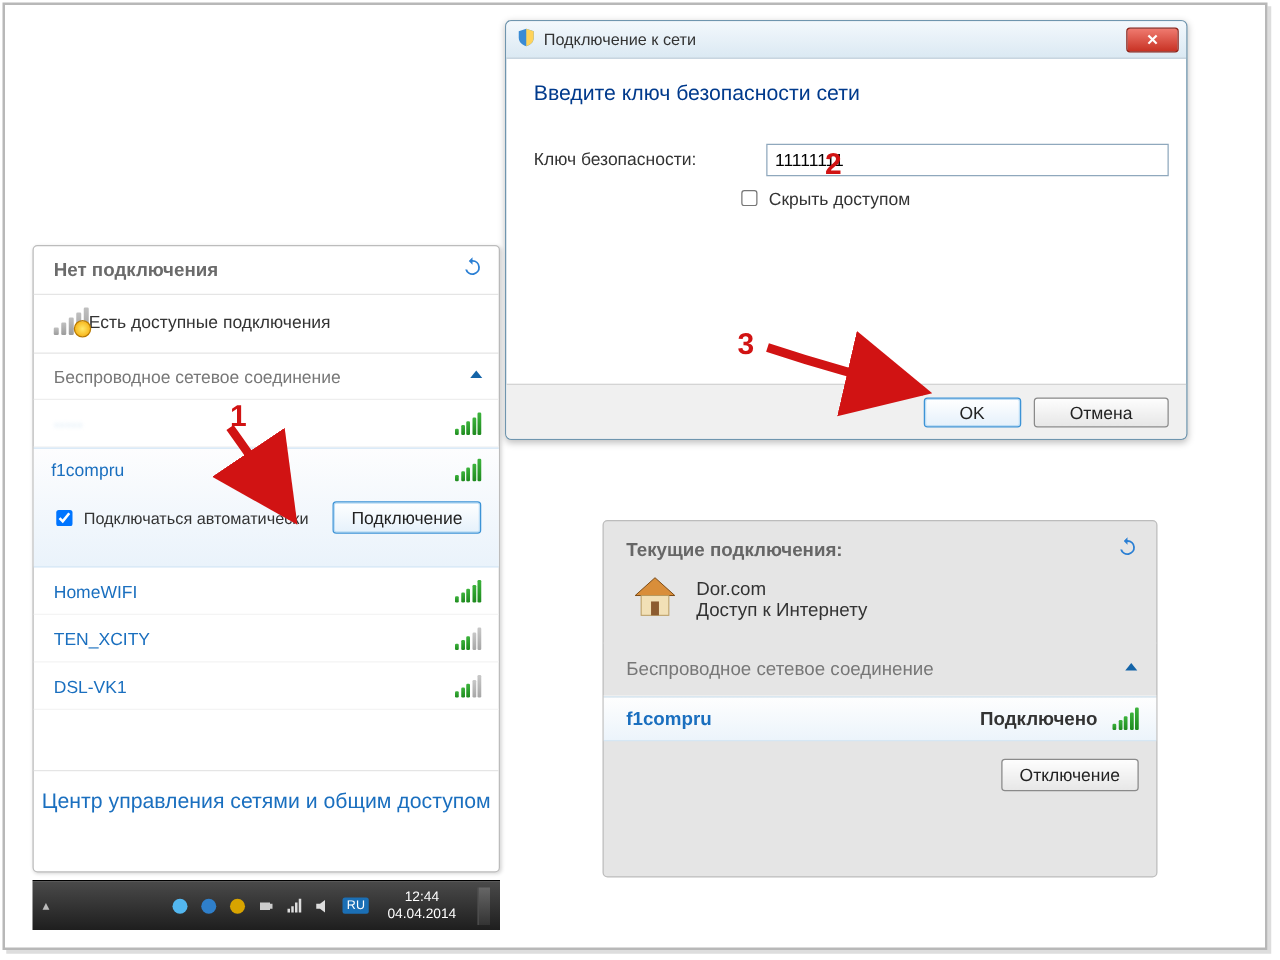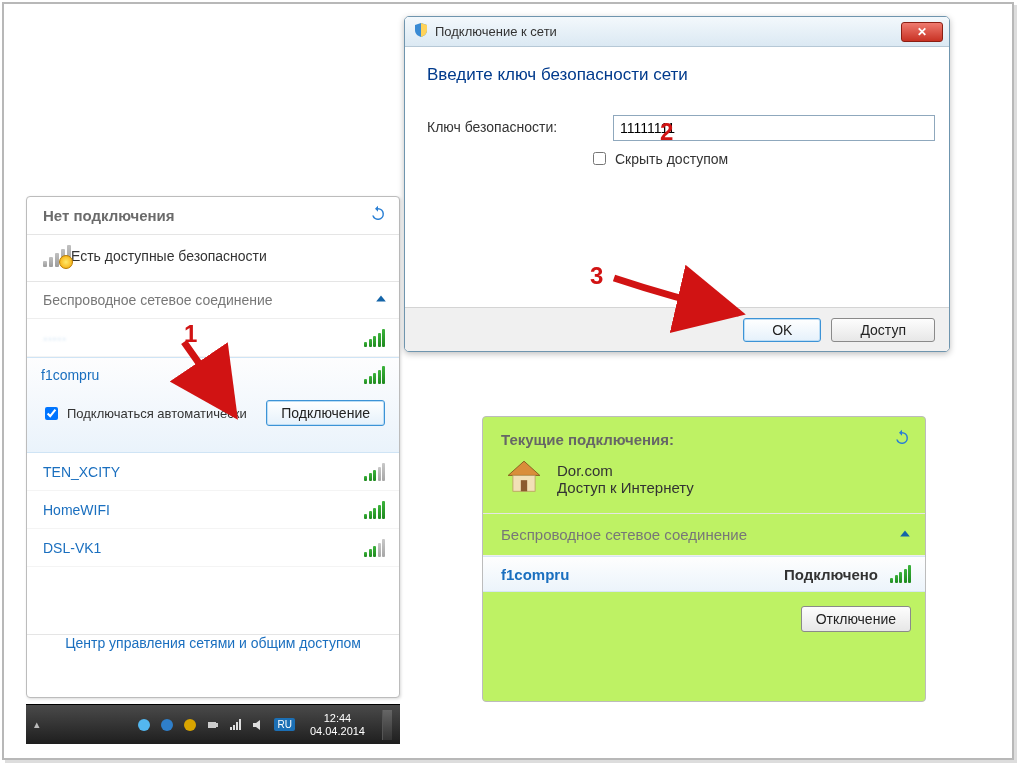--- a/index.html
+++ b/index.html
@@ -133,24 +133,24 @@
     cursor: pointer;
   }
   .win-button.hot {
     border-color: #3c93d6;
     box-shadow: 0 0 0 1px #bcddf5 inset;
     background: linear-gradient(#ffffff,#e5f1fb);
   }
   .panel1 .footer-link {
     position: absolute; bottom: 34px; left: 0; right: 0;
     text-align: center;
-    padding: 0 4px 12px 4px;
+    padding: 14px 4px 12px 4px;
     border-top: 1px solid #e5e5e5;
     color: #1a6fbf;
-    font-size: 14px;
+    font-size: 17px;
   }
 
   
   .panel2 {
     position: absolute;
     left: 400px; top: 12px;
     width: 546px; height: 336px;
     border: 1px solid #6f95ae;
     border-radius: 5px;
     background: #fff;
@@ -211,21 +211,21 @@
   }
   .panel2 .footer .win-button { padding: 3px 28px; }
 
   
   .panel3 {
     position: absolute;
     left: 478px; top: 412px;
     width: 444px; height: 286px;
     border: 1px solid #bcbcbc;
     border-radius: 4px;
-    background: #bef264;
+    background: #e5e5e5;
   }
   .panel3 .header-row {
     display: flex; justify-content: space-between; align-items: center;
     padding: 12px 14px 4px 18px;
     color: #666; font-weight: 700; font-size: 15px;
   }
   .panel3 .home-row {
     display: flex; align-items: center; gap: 14px;
     padding: 4px 18px 14px 22px;
     border-bottom: 1px solid #e5e5e5;
@@ -314,21 +314,21 @@
       <span class="sunburst">
         <span class="signal-bars">
             <span></span>
             <span></span>
             <span></span>
             <span></span>
             <span></span>
           </span>
         <span class="sun"></span>
       </span>
-      <span>Есть доступные безопасности</span>
+      <span>Есть доступные подключения</span>
     </div>
     <div class="section-title">
       <span>Беспроводное сетевое соединение</span>
       <span>
         <svg class="chevron-up" viewBox="0 0 10 10">
             <path fill="#1464a8" d="M5 2 1 7h8z"></path>
           </svg>
       </span>
     </div>
 
@@ -357,37 +357,37 @@
       <div class="bottom">
         <label class="auto-cb">
           <input type="checkbox" checked="" style="">
           <span>Подключаться автоматически</span>
         </label>
         <button class="win-button hot">Подключение</button>
       </div>
     </div>
 
     <div class="net-row">
+      <span class="name">HomeWIFI</span>
+      <span class="sig">
+          <span></span>
+          <span></span>
+          <span></span>
+          <span></span>
+          <span></span>
+        </span>
+    </div>
+    <div class="net-row">
       <span class="name">TEN_XCITY</span>
       <span class="sig">
           <span></span>
           <span></span>
           <span></span>
           <span style="background:linear-gradient(#c8c8c8,#a6a6a6)"></span>
           <span style="background:linear-gradient(#c8c8c8,#a6a6a6)"></span>
-        </span>
-    </div>
-    <div class="net-row">
-      <span class="name">HomeWIFI</span>
-      <span class="sig">
-          <span></span>
-          <span></span>
-          <span></span>
-          <span></span>
-          <span></span>
         </span>
     </div>
     <div class="net-row">
       <span class="name">DSL-VK1</span>
       <span class="sig">
           <span></span>
           <span></span>
           <span></span>
           <span style="background:linear-gradient(#c8c8c8,#a6a6a6)"></span>
           <span style="background:linear-gradient(#c8c8c8,#a6a6a6)"></span>
@@ -417,21 +417,21 @@
         <div class="lbl">Ключ безопасности:</div>
         <input type="text" value="11111111" style="">
       </div>
       <label class="hide-chars">
         <input type="checkbox" style="">
         <span>Скрыть доступом</span>
       </label>
     </div>
     <div class="footer">
       <button class="win-button hot">OK</button>
-      <button class="win-button">Доступ</button>
+      <button class="win-button">Отмена</button>
     </div>
   </div>
 
   <div class="panel3">
     <div class="header-row">
       <span>Текущие подключения:</span>
       <span>
         <svg class="refresh-icon" viewBox="0 0 24 24">
             <path fill="#2a7fd4" d="M12 4V1L8 5l4 4V6a6 6 0 1 1-5.65 8H4.2A8 8 0 1 0 12 4z"></path>
           </svg>

